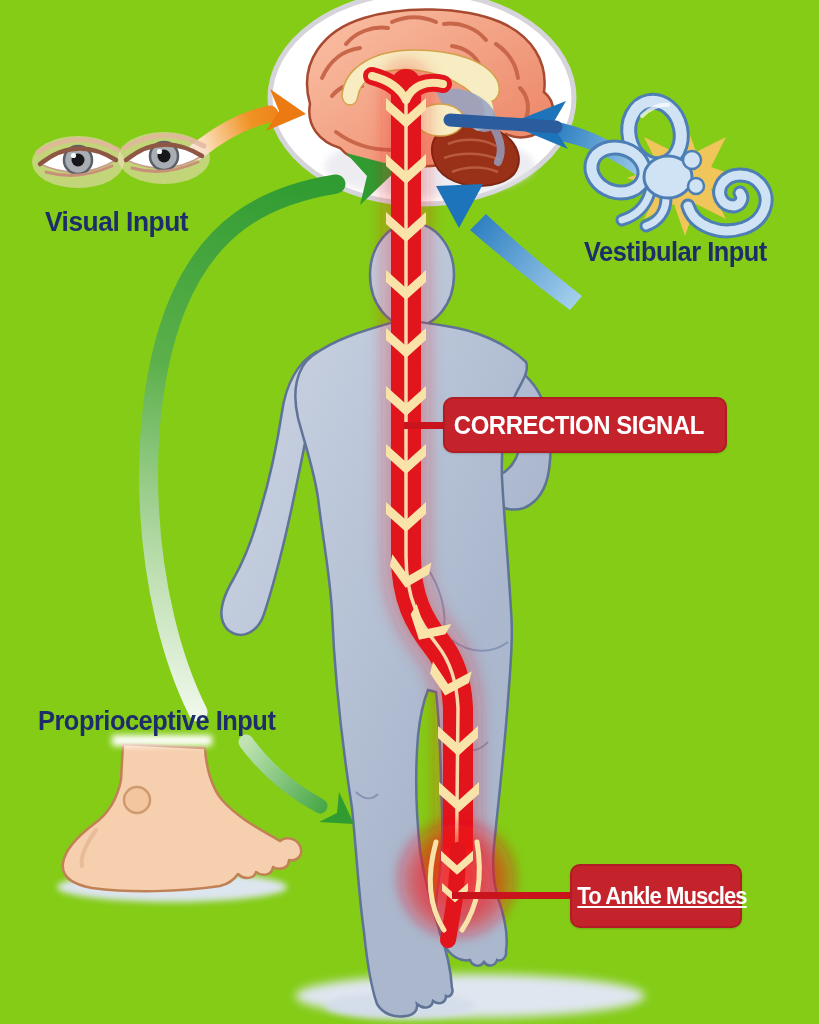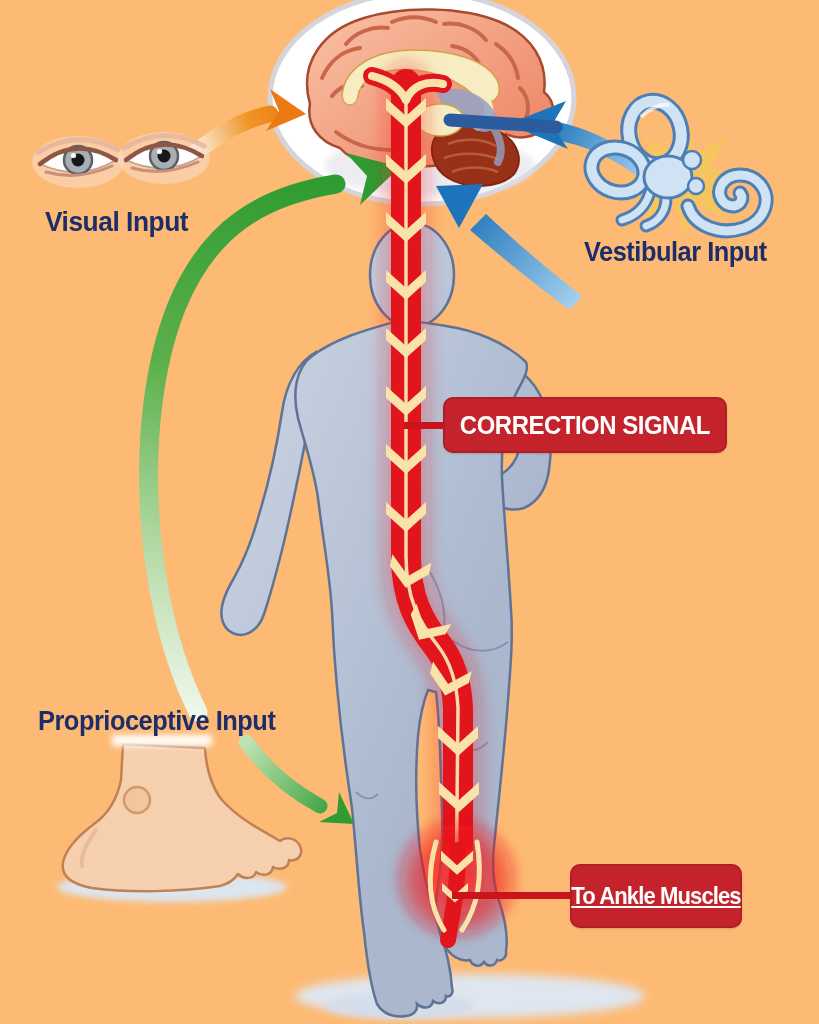--- a/index.html
+++ b/index.html
@@ -1,27 +1,27 @@
 <!DOCTYPE html>
 <html><head>
 <meta charset="utf-8">
 <style>
   html,body{margin:0;padding:0;background:#fff;}
   #stage{
-    position:relative;width:819px;height:1024px;overflow:hidden;background:#fdba74;
+    position:relative;width:819px;height:1024px;overflow:hidden;background:#84cc16;
     font-family:"Liberation Sans","DejaVu Sans",sans-serif;
   }
   #art{position:absolute;left:0;top:0;width:819px;height:1024px;}
   .navlabel{
     position:absolute;color:#1d2d69;font-weight:bold;white-space:nowrap;
     transform:scaleX(0.94);transform-origin:left center;letter-spacing:-0.5px;
   }
   .callout{
     position:absolute;background:#c4232c;color:#fff;font-weight:bold;
-    border-radius:10px;display:flex;align-items:center;justify-content:center;
+    border-radius:10px;display:flex;align-items:center;
     box-shadow:inset 0 0 0 2px rgba(120,10,15,.25), 0 1px 2px rgba(0,0,0,.15);
     white-space:nowrap;
   }
   .callout .inner{transform:scaleX(0.92);transform-origin:center;}
   #label-visual{left:45px;top:206px;font-size:28px;}
   #label-vestibular{left:584px;top:237px;font-size:27px;}
   #label-proprio{left:38px;top:706px;font-size:27px;}
   #box-correction{left:443px;top:397px;width:284px;height:56px;font-size:26px;letter-spacing:-0.5px;}
   #box-ankle{left:570px;top:864px;width:172px;height:64px;font-size:24px;letter-spacing:-1px;text-decoration:underline;}
 </style>

